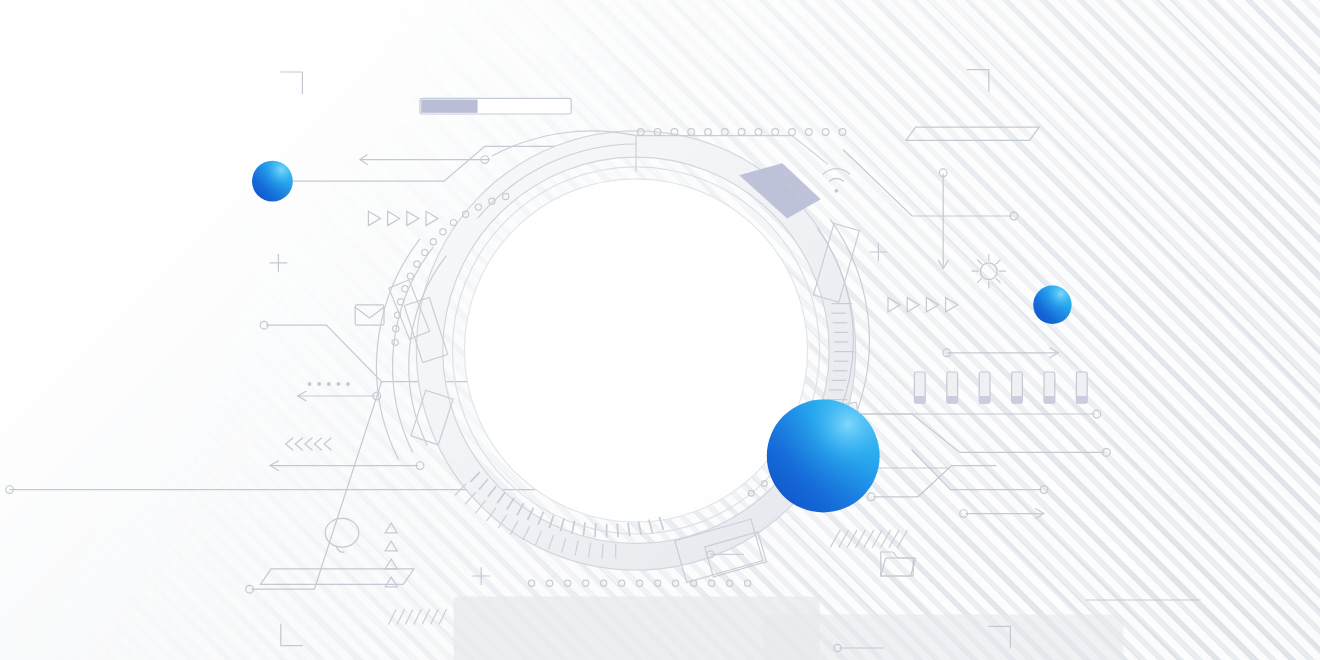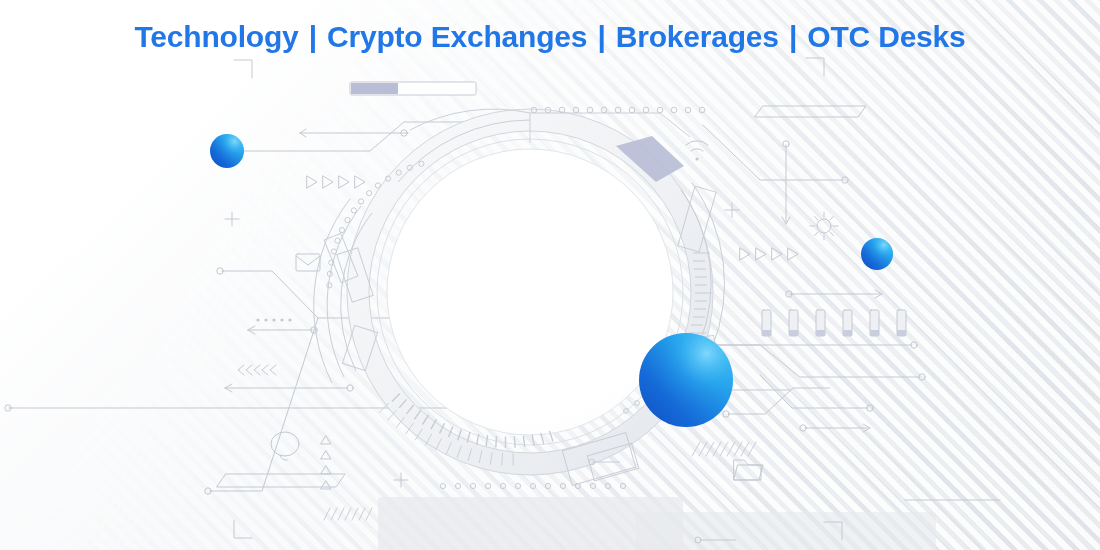--- a/index.html
+++ b/index.html
@@ -485,25 +485,14 @@
     <g>
       <circle cx="227" cy="151" r="17" fill="url(#orbGrad)"></circle>
       <circle cx="227" cy="151" r="17" fill="url(#orbShine)"></circle>
     </g>
     <g>
       <circle cx="877" cy="254" r="16" fill="url(#orbGrad)"></circle>
       <circle cx="877" cy="254" r="16" fill="url(#orbShine)"></circle>
     </g>
   </svg>
 
-  <div class="title-wrap">
-    <span class="title">
-      <span>Technology</span>
-      <span class="sep">|</span>
-      <span>Crypto Exchanges</span>
-      <span class="sep">|</span>
-      <span>Brokerages</span>
-      <span class="sep">|</span>
-      <span>OTC Desks</span>
-    </span>
-  </div>
 
 </div>
 
 </body></html>

